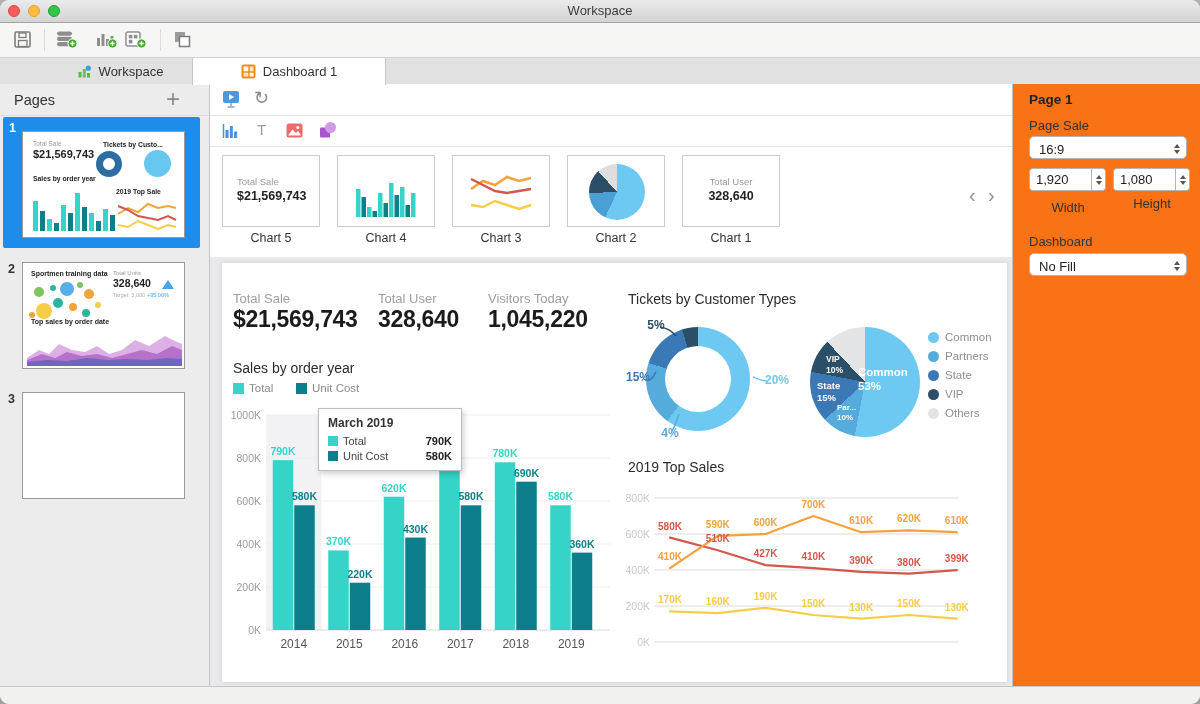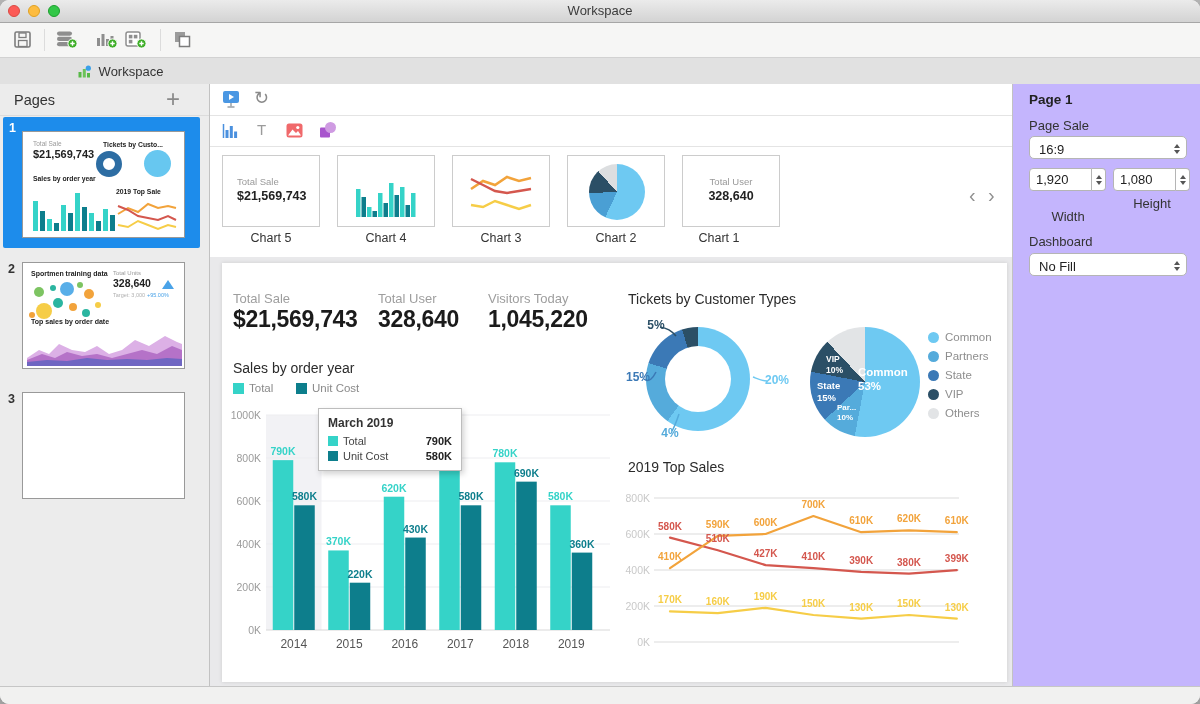--- a/index.html
+++ b/index.html
@@ -15,21 +15,21 @@
   
   .toolbar{left:0;top:23px;width:1200px;height:34px;background:#f6f6f5;border-bottom:1px solid #d2d2d2;}
   .tb-sep{position:absolute;top:6px;width:1px;height:22px;background:#dcdcdc;}
   .tb-btn{position:absolute;top:7px;cursor:default;}
   
   .tabbar{left:0;top:58px;width:1200px;height:26px;background:#e1e1e1;border-bottom:1px solid #c8c8c8;}
   .tab{display:flex;align-items:center;justify-content:center;gap:7px;font-size:13px;color:#333;}
   .tab-active{background:#fff;border-left:1px solid #c8c8c8;border-right:1px solid #c8c8c8;z-index:3;}
   
   .left-panel{left:0;top:84px;width:209px;height:602px;background:#ececec;border-right:1px solid #c2c2c2;}
-  .right-panel{left:1012px;top:84px;width:188px;height:602px;background:#c4b5fd;border-left:1px solid #c2c2c2;}
+  .right-panel{left:1012px;top:84px;width:188px;height:602px;background:#f97316;border-left:1px solid #c2c2c2;}
   .statusbar{left:0;top:686px;width:1200px;height:18px;background:#f1f1f0;border-top:1px solid #c6c6c6;}
   .panel-h{font-size:14.5px;font-weight:normal;color:#333;}
   .thumb-card{position:absolute;width:163px;height:107px;background:#fff;border:1px solid #999;box-sizing:border-box;overflow:hidden;}
   .pnum{position:absolute;font-size:12.5px;font-weight:bold;}
   
   .row1{left:210px;top:84px;width:802px;height:31px;background:#fff;border-bottom:1px solid #e4e4e4;}
   .row2{left:210px;top:116px;width:802px;height:30px;background:#fff;border-bottom:1px solid #e4e4e4;}
   .gallery{left:210px;top:147px;width:802px;height:110px;background:#fff;border-bottom:1px solid #d4d4d4;}
   .gcard{position:absolute;top:8px;width:98px;height:72px;background:#fff;border:1px solid #ccc;box-sizing:border-box;}
   .glabel{position:absolute;top:84px;width:98px;text-align:center;font-size:12.5px;color:#333;}
@@ -139,20 +139,30 @@
 
   <div class="abs tabbar">
     <div class="abs tab" style="left:55px;top:0;width:130px;height:26px;">
       <svg width="15" height="15">
         <rect x="1.5" y="8" width="3" height="5.5" fill="#57b947"></rect>
         <rect x="5.8" y="5" width="3" height="8.5" fill="#6cc35a"></rect>
         <rect x="10" y="9" width="3" height="4.5" fill="#57b947"></rect>
         <circle cx="11.3" cy="4.2" r="2.6" fill="#3aa0e8"></circle>
       </svg>
       <span>Workspace</span>
+    </div>
+    <div class="abs tab tab-active" style="left:192px;top:0;width:192px;height:27px;">
+      <svg width="15" height="15">
+        <rect x="0.5" y="0.5" width="14" height="14" rx="2.5" fill="#ee8b17"></rect>
+        <rect x="2.5" y="2.5" width="4.8" height="4.8" fill="#fff"></rect>
+        <rect x="8.7" y="2.5" width="3.8" height="4.8" fill="#fff" opacity=".75"></rect>
+        <rect x="2.5" y="8.7" width="4.8" height="3.8" fill="#fff" opacity=".75"></rect>
+        <rect x="8.7" y="8.7" width="3.8" height="3.8" fill="#fff"></rect>
+      </svg>
+      <span>Dashboard 1</span>
     </div>
   </div>
 
   <div class="abs left-panel">
     <div class="abs" style="left:0;top:0;width:209px;height:31px;border-bottom:1px solid #dcdcdc;">
       <span class="abs panel-h" style="left:14px;top:8px;">Pages</span>
       <span class="abs" style="left:166px;top:1px;font-size:24px;font-weight:300;color:#8a8a8a;">+</span>
     </div>
 
     <div class="abs" style="left:3px;top:33px;width:197px;height:131px;background:#1d8ceb;border-radius:2px;"></div>
@@ -286,21 +296,21 @@
       <div class="mini-pie" style="left:21px;top:8px;width:56px;height:56px;"></div>
     </div>
     <div class="gcard" style="left:472px;">
       <span class="abs" style="left:0;top:20px;width:96px;text-align:center;font-size:9.5px;color:#999;">Total User</span>
       <span class="abs" style="left:0;top:33px;width:96px;text-align:center;font-size:12.5px;font-weight:bold;color:#222;">328,640</span>
     </div>
     <span class="glabel" style="left:12px;">Chart 5</span>
     <span class="glabel" style="left:127px;">Chart 4</span>
     <span class="glabel" style="left:242px;">Chart 3</span>
     <span class="glabel" style="left:357px;">Chart 2</span>
-    <span class="glabel" style="left:460px;">Chart 1</span>
+    <span class="glabel" style="left:472px;">Chart 1</span>
     <span class="arrow" style="left:759px;top:38px;">‹</span>
     <span class="arrow" style="left:778px;top:38px;">›</span>
   </div>
 
   <div class="abs canvas"></div>
   <div class="abs page">
 
     <span class="abs kpi-label" style="left:11px;top:28px;">Total Sale</span>
     <span class="abs kpi-value" style="left:11px;top:43px;">$21,569,743</span>
     <span class="abs kpi-label" style="left:156px;top:28px;">Total User</span>
@@ -472,21 +482,21 @@
           <span class="tri-down"></span>
         </span>
     </div>
     <input class="num-input" style="left: 100px; top: 84px;" value="1,080">
     <div class="stepbox" style="left:163px;top:84px;">
       <span class="steppers">
           <span class="tri-up"></span>
           <span class="tri-down"></span>
         </span>
     </div>
-    <span class="in-lab" style="left:16px;top:125px;">Width</span>
+    <span class="in-lab" style="left:16px;top:116px;">Width</span>
     <span class="in-lab" style="left:100px;top:112px;">Height</span>
     <span class="abs insp-lab" style="left:16px;top:150px;">Dashboard</span>
     <div class="sel" style="left:16px;top:169px;width:158px;">
       <span class="flex1">No Fill</span>
       <span class="steppers">
           <span class="tri-up"></span>
           <span class="tri-down"></span>
         </span>
     </div>
   </div>

